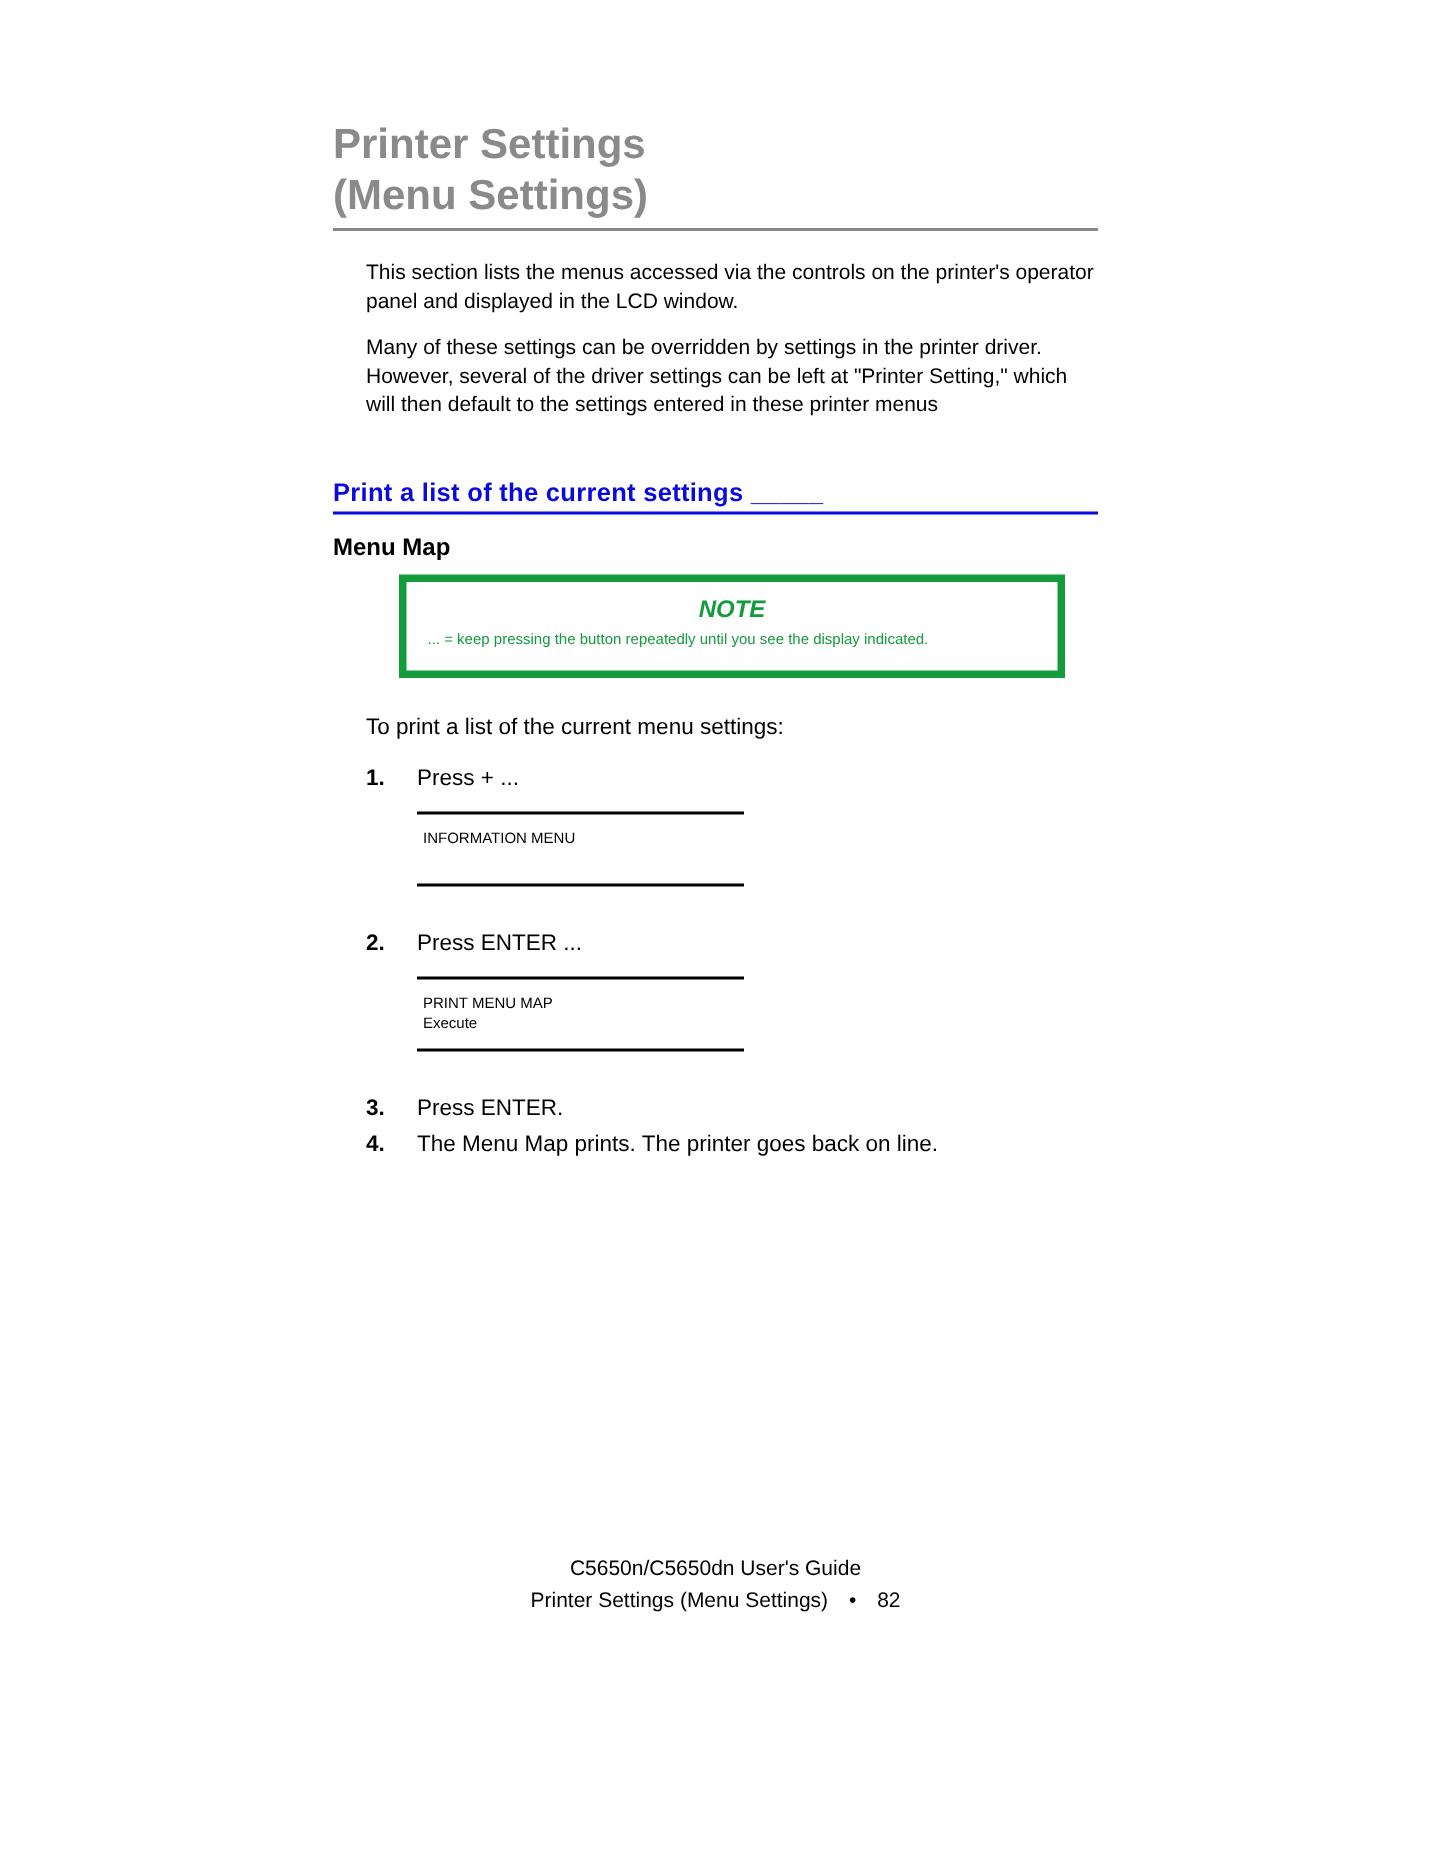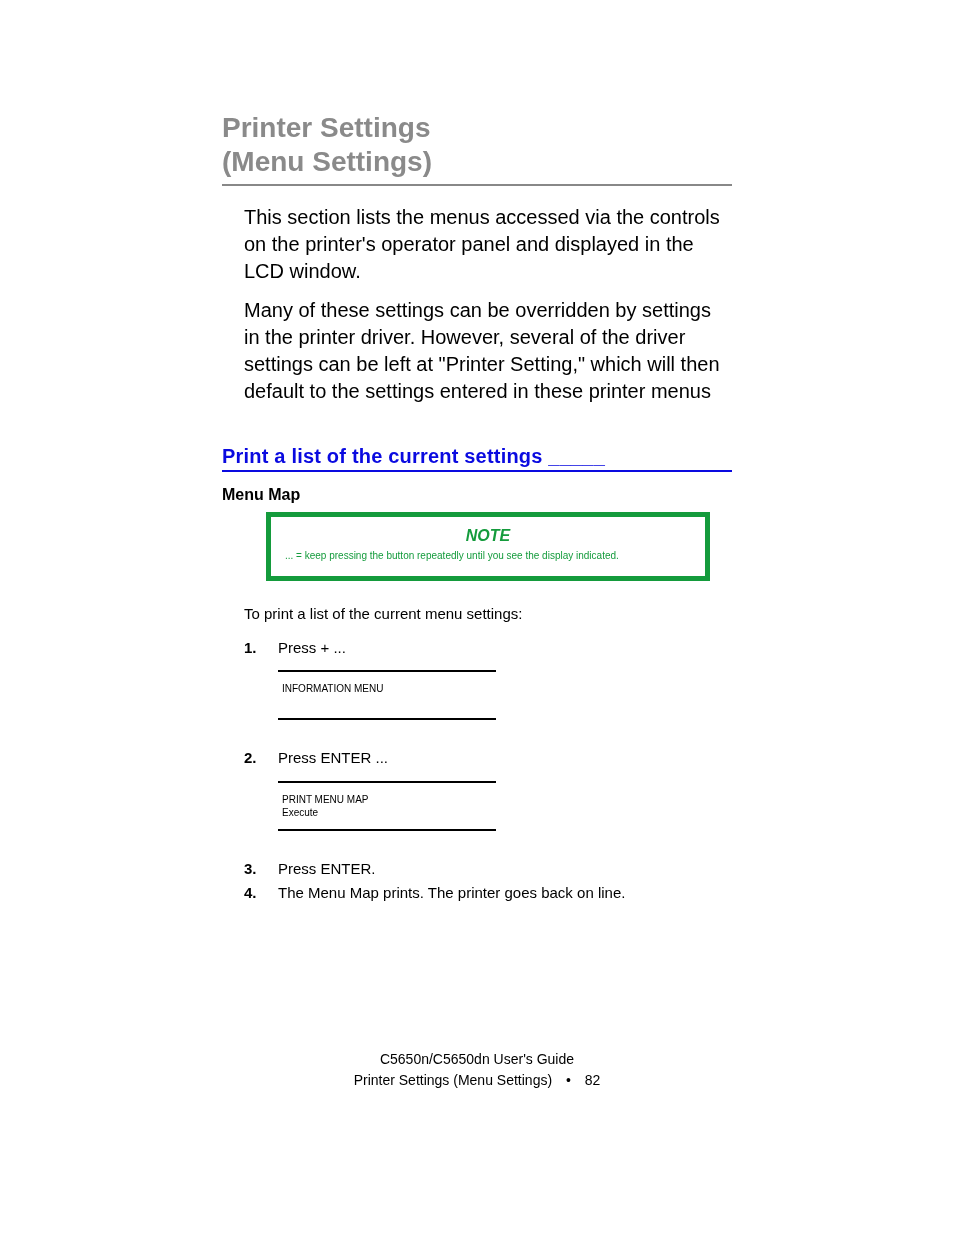--- a/index.html
+++ b/index.html
@@ -5,43 +5,43 @@
     * { margin: 0; padding: 0; box-sizing: border-box; }
     body {
       font-family: Verdana, Geneva, sans-serif;
       background: #fff;
       width: 954px;
       height: 1235px;
       position: relative;
       color: #000;
     }
     .page {
-      padding: 111px 222px 0 222px;
+      padding: 79px 222px 0 222px;
     }
     h1 {
       font-size: 28px;
       font-weight: bold;
       color: #8a8a8a;
       line-height: 1.2;
       margin-bottom: 6px;
     }
     .title-rule {
       border: none;
       border-top: 2px solid #888;
       margin-bottom: 18px;
     }
     .intro {
       margin-left: 22px;
-      font-size: 20px;
+      font-size: 14px;
       line-height: 1.35;
       color: #000;
       margin-bottom: 12px;
     }
     h2 {
-      font-size: 20px;
+      font-size: 17px;
       font-weight: bold;
       color: #0a0ae0;
       margin-top: 40px;
       margin-bottom: 2px;
       letter-spacing: 0.2px;
     }
     .h2-rule {
       border: none;
       border-top: 2px solid #0a0ae0;
       margin-bottom: 14px;
@@ -94,21 +94,21 @@
       border-top: 2px solid #000;
       border-bottom: 2px solid #000;
       width: 218px;
       margin: 12px 0 24px 0;
       padding: 10px 0 10px 4px;
       font-size: 10px;
       line-height: 1.3;
     }
     .footer {
       position: absolute;
-      bottom: 144px;
+      bottom: 158px;
       left: 0;
       width: 100%;
       text-align: center;
       font-size: 14px;
       line-height: 1.5;
       color: #000;
     }
     .footer .bullet { padding: 0 10px; }
   </style>
 </head>

